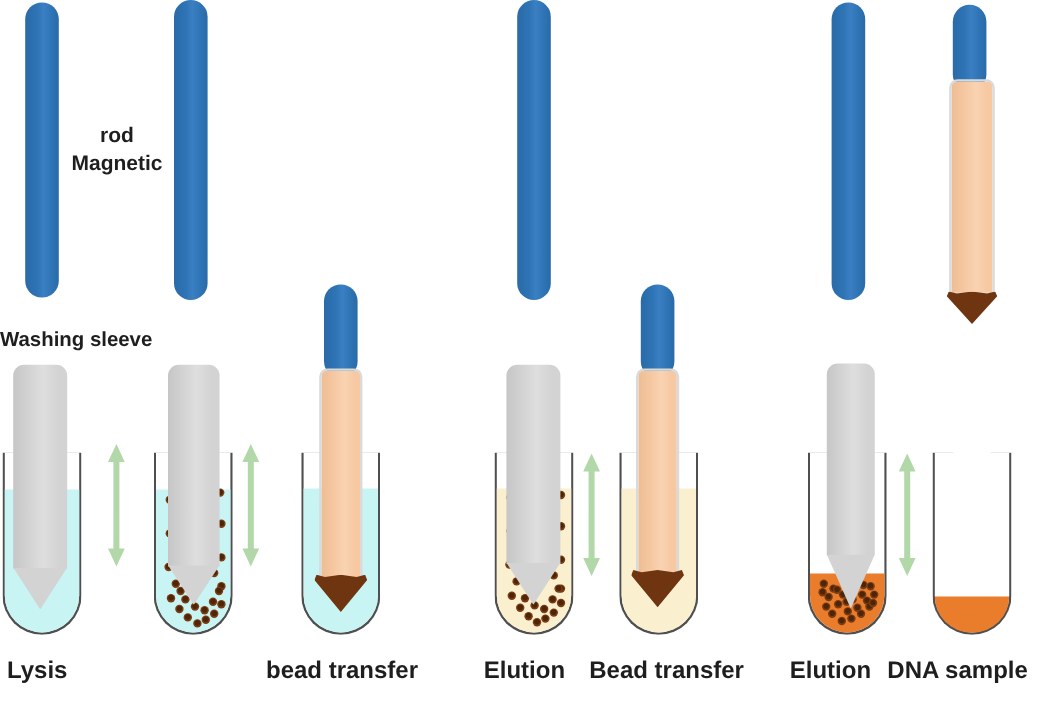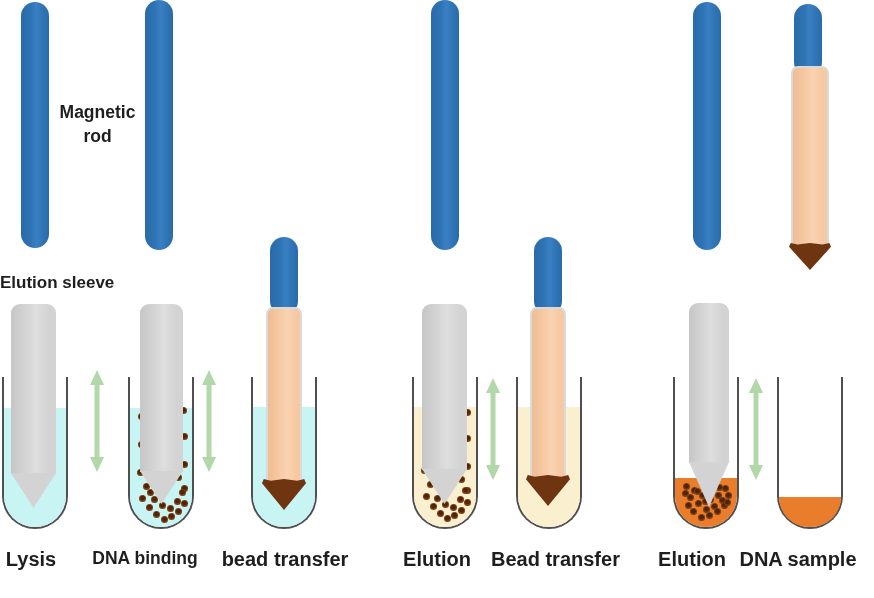--- a/index.html
+++ b/index.html
@@ -55,25 +55,25 @@
 <body>
 
 <div id="canvas">
 
   <div class="rod" style="left:21px;top:2px;height:246px"></div>
   <div class="rod" style="left:145px;top:0;height:250px"></div>
   <div class="rod" style="left:431px;top:0;height:250px"></div>
   <div class="rod" style="left:693px;top:2px;height:248px"></div>
 
   <div class="txt" style="left:45px;top:101px;width:105px;text-align:center;font-size:17.5px">
+    <div>rod</div>
     <div>Magnetic</div>
-    <div>rod</div>
-  </div>
-
-  <div class="txt" style="left:0px;top:272px;width:170px;font-size:17px">Elution sleeve</div>
+  </div>
+
+  <div class="txt" style="left:0px;top:272px;width:170px;font-size:17px">Washing sleeve</div>
 
   <div class="rod" style="left:794px;top:4px;height:72px;z-index:4"></div>
   <div class="sleeve-peach" style="left:791px;top:66px;width:38px;height:180px"></div>
   <div class="clump" style="left:789px;top:243px;width:42px;height:27px"></div>
 
   <div class="sleeve-body" style="left:11px;top:304px;width:45px;height:170px"></div>
   <div class="sleeve-tip" style="left:11px;top:473px;width:45px;height:35px"></div>
   <div class="tube" style="left:2px;top:377px">
     <div class="liquid liq-cyan" style="top:31px"></div>
   </div>
@@ -205,20 +205,19 @@
 
   <svg class="arrow" style="left:748px;top:378px" width="16" height="102" viewBox="0 0 16 102">
     <polygon fill="currentColor" points="8,0 15,15 10.5,15 10.5,87 15,87 8,102 1,87 5.5,87 5.5,15 1,15"></polygon>
   </svg>
 
   <div class="tube" style="left:777px;top:377px">
     <div class="liquid liq-orange" style="top:120px"></div>
   </div>
 
   <div class="step-label" style="left:1px;width:60px">Lysis</div>
-  <div class="step-label" style="left:85px;width:120px;font-size:17.5px">DNA binding</div>
   <div class="step-label" style="left:215px;width:140px">bead transfer</div>
   <div class="step-label" style="left:377px;width:120px">Elution</div>
   <div class="step-label" style="left:491px;width:124px">Bead transfer</div>
   <div class="step-label" style="left:738px;width:120px">DNA sample</div>
   <div class="step-label" style="left:642px;width:100px">Elution</div>
 
 </div>
 
 </body></html>

